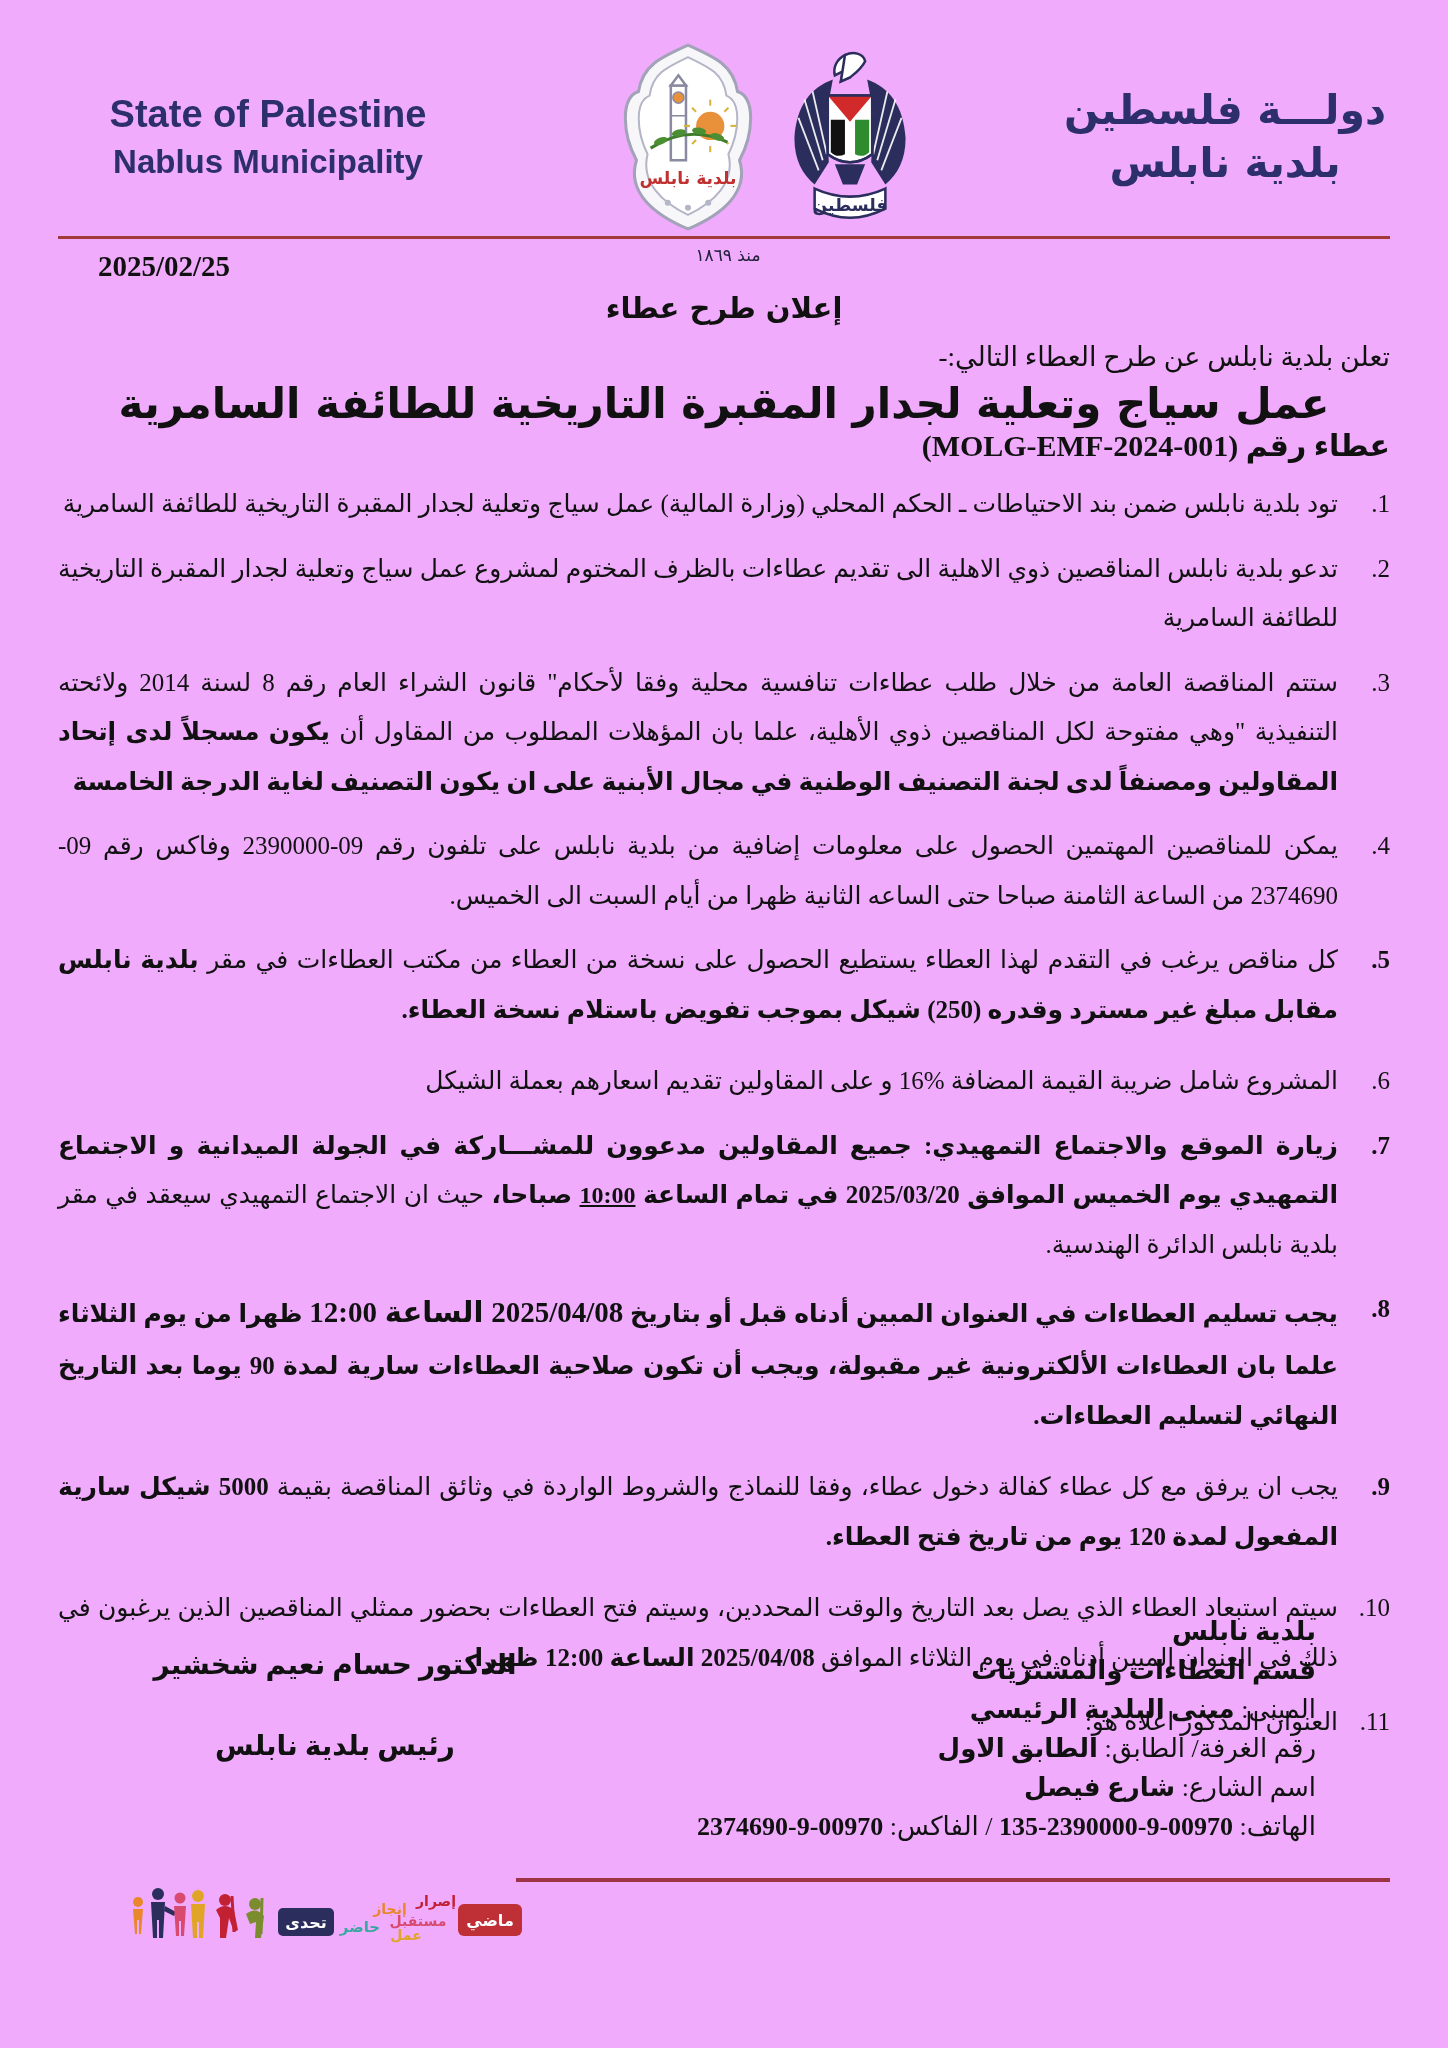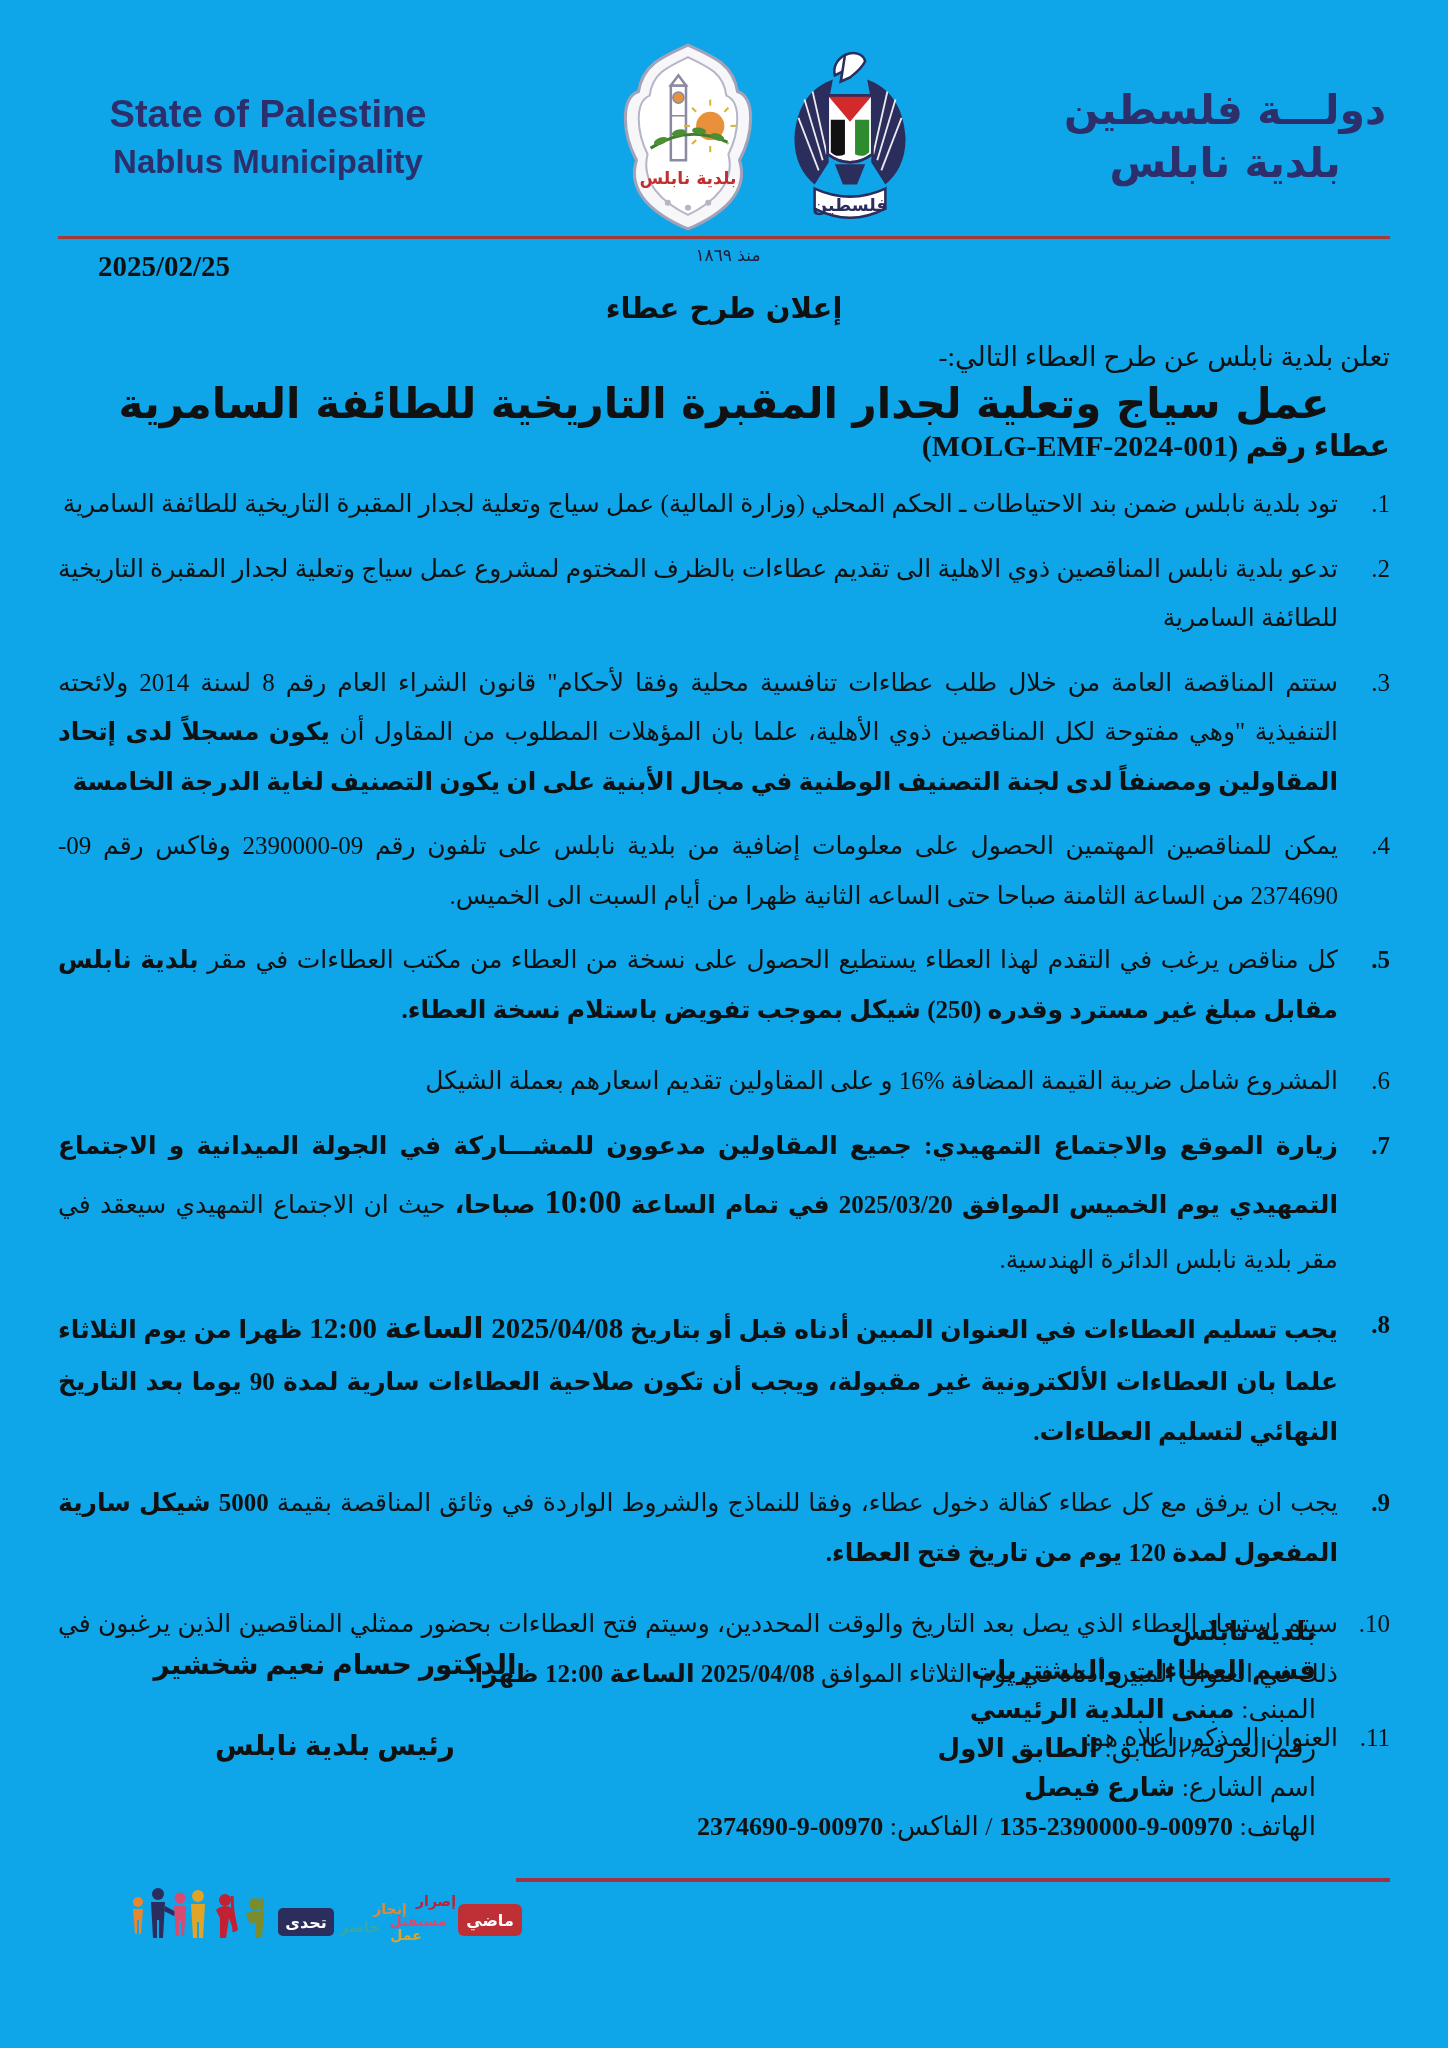--- a/index.html
+++ b/index.html
@@ -1,16 +1,16 @@
 <!DOCTYPE html>
 <html><head>
 <meta charset="utf-8">
 <style>
   html,body{margin:0;padding:0;background:#e8e8e8;}
-  .page{width:1448px;height:2048px;position:relative;background:#0ea5e9;margin:0 auto;
+  .page{width:1448px;height:2048px;position:relative;background:#f0abfc;margin:0 auto;
         font-family:"Liberation Serif","DejaVu Sans",serif;color:#111;overflow:hidden;}
 
   
   .header{position:absolute;top:38px;left:58px;right:58px;height:198px;display:flex;align-items:center;}
   .hdr-en{width:420px;text-align:center;color:#2c2f6b;
           font-family:"Liberation Sans","DejaVu Sans",sans-serif;font-weight:bold;line-height:1.35;}
   .hdr-en .l1{font-size:38px;}
   .hdr-en .l2{font-size:33px;}
   .emblems{flex:1;display:flex;justify-content:center;align-items:flex-end;gap:10px;}
   .hdr-ar{width:330px;text-align:center;color:#2c2f6b;font-weight:bold;font-size:41px;line-height:1.3;
@@ -25,21 +25,21 @@
   .heading{text-align:center;font-weight:bold;font-size:29px;margin-top:8px;font-family:"DejaVu Sans",sans-serif;}
   .intro{text-align:right;font-size:27px;margin-top:16px;}
   .big-title{text-align:center;font-weight:bold;font-size:42px;margin-top:6px;font-family:"DejaVu Sans",sans-serif;}
   .tender-no{text-align:right;font-weight:bold;font-size:30px;margin-top:0;}
 
   .list{margin-top:16px;}
   .item{display:flex;font-size:25px;line-height:1.98;text-align:justify;}
   .item .num{flex:0 0 52px;direction:rtl;unicode-bidi:isolate;}
   .item .body{flex:1;}
   .seg-b{font-weight:bold;}
-  .seg-big{font-weight:bold;font-size:33px;}
+  .seg-big{font-weight:bold;font-size:24px;text-decoration:underline;}
   .seg-big8{font-weight:bold;font-size:29px;}
   .bold-num .num{font-weight:bold;}
   .m-sm{margin-bottom:8px;} .m-md{margin-bottom:15px;} .m-lg{margin-bottom:22px;}
 
   
   .signature{position:absolute;top:1648px;left:120px;width:430px;text-align:center;font-weight:bold;
              font-size:28px;direction:rtl;}
   .signature .sig-title{margin-top:48px;}
   .address{position:absolute;top:1612px;right:132px;direction:rtl;text-align:right;font-size:26px;line-height:1.5;}
   .address .b{font-weight:bold;}

